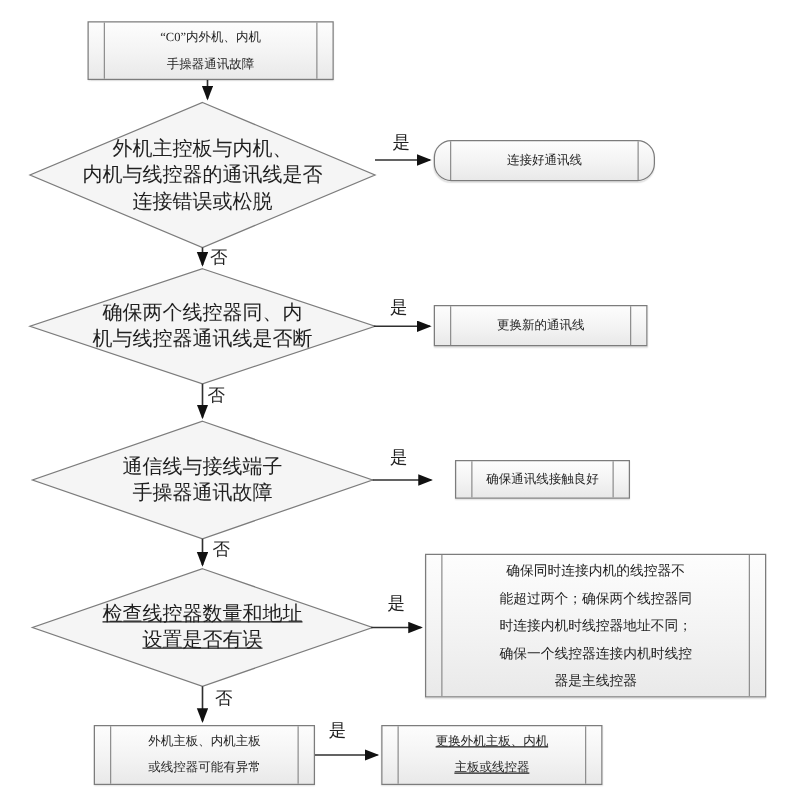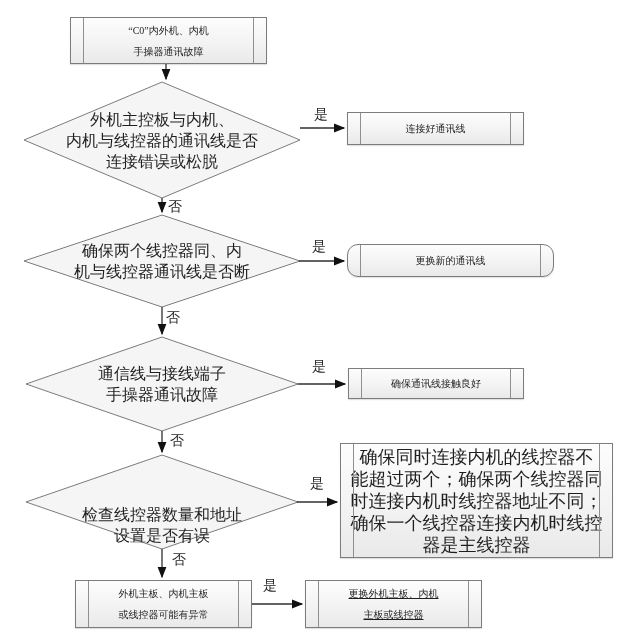--- a/index.html
+++ b/index.html
@@ -20,21 +20,21 @@
     text-align:center;white-space:pre-line;
     font-size:10px;line-height:21px;
     box-shadow:0 1px 1px rgba(0,0,0,0.12);
   }
   .pbox::before,.pbox::after{
     content:"";position:absolute;top:0;bottom:0;width:0;
     border-left:1px solid #8f8f8f;
   }
   .pbox::before{left:12px}
   .pbox::after{right:12px}
-  .pbox.big{font-size:18px;line-height:22px;}
+  .pbox.big{font-size:11px;line-height:22px;}
   .dtext{
     position:absolute;display:flex;align-items:center;justify-content:center;
     text-align:center;white-space:pre-line;
     font-size:16px;line-height:21px;
   }
   .elabel{
     position:absolute;font-size:14px;line-height:14px;color:#1f1f1f;
   }
 </style>
 </head>
@@ -62,46 +62,46 @@
     <line x1="298" y1="384" x2="345" y2="384" stroke="#2f2f2f" stroke-width="1.3" marker-end="url(#ah)"></line>
     <line x1="162" y1="431" x2="162" y2="452" stroke="#2f2f2f" stroke-width="1.3" marker-end="url(#ah)"></line>
     <line x1="297" y1="502" x2="337" y2="502" stroke="#2f2f2f" stroke-width="1.3" marker-end="url(#ah)"></line>
     <line x1="162" y1="549" x2="162" y2="577" stroke="#2f2f2f" stroke-width="1.3" marker-end="url(#ah)"></line>
     <line x1="252" y1="604" x2="302" y2="604" stroke="#2f2f2f" stroke-width="1.3" marker-end="url(#ah)"></line>
   </svg>
 
   <div class="pbox" style="left:70px;top:17px;width:197px;height:47px;">“C0”内外机、内机
 手操器通讯故障</div>
 
-  <div class="pbox" style="left:347px;top:112px;width:177px;height:33px;">连接好通讯线</div>
+  <div class="pbox" style="left:347px;top:112px;width:177px;height:33px;border-radius:14px;">连接好通讯线</div>
 
-  <div class="pbox" style="left:347px;top:244px;width:207px;height:33px;border-radius:11px;">更换新的通讯线</div>
+  <div class="pbox" style="left:347px;top:244px;width:171px;height:33px;">更换新的通讯线</div>
 
-  <div class="pbox" style="left:348px;top:368px;width:176px;height:31px;text-align:center;">确保通讯线接触良好</div>
+  <div class="pbox" style="left:364px;top:368px;width:140px;height:31px;text-align:center;">确保通讯线接触良好</div>
 
   <div class="pbox big" style="left:340px;top:443px;width:273px;height:115px;">确保同时连接内机的线控器不
 能超过两个；确保两个线控器同
 时连接内机时线控器地址不同；
 确保一个线控器连接内机时线控
 器是主线控器</div>
 
   <div class="pbox" style="left:75px;top:580px;width:177px;height:48px;">外机主板、内机主板
 或线控器可能有异常</div>
 
   <div class="pbox" style="left:305px;top:580px;width:177px;height:48px;text-decoration:underline;">更换外机主板、内机
 主板或线控器</div>
 
   <div class="dtext" style="left:34px;top:84px;width:256px;height:112px;">外机主控板与内机、
 内机与线控器的通讯线是否
 连接错误或松脱</div>
   <div class="dtext" style="left:34px;top:217px;width:256px;height:88px;">确保两个线控器同、内
 机与线控器通讯线是否断</div>
   <div class="dtext" style="left:36px;top:339px;width:252px;height:90px;">通信线与接线端子
 手操器通讯故障</div>
-  <div class="dtext" style="left:36px;top:480px;width:252px;height:90px;">检查线控器数量和地址
+  <div class="dtext" style="left:36px;top:457px;width:252px;height:90px;text-decoration:underline;">检查线控器数量和地址
 设置是否有误</div>
 
   <span class="elabel" style="left:314px;top:108px;">是</span>
   <span class="elabel" style="left:168px;top:200px;">否</span>
   <span class="elabel" style="left:312px;top:240px;">是</span>
   <span class="elabel" style="left:166px;top:311px;">否</span>
   <span class="elabel" style="left:312px;top:360px;">是</span>
   <span class="elabel" style="left:170px;top:434px;">否</span>
   <span class="elabel" style="left:310px;top:477px;">是</span>
   <span class="elabel" style="left:172px;top:553px;">否</span>

